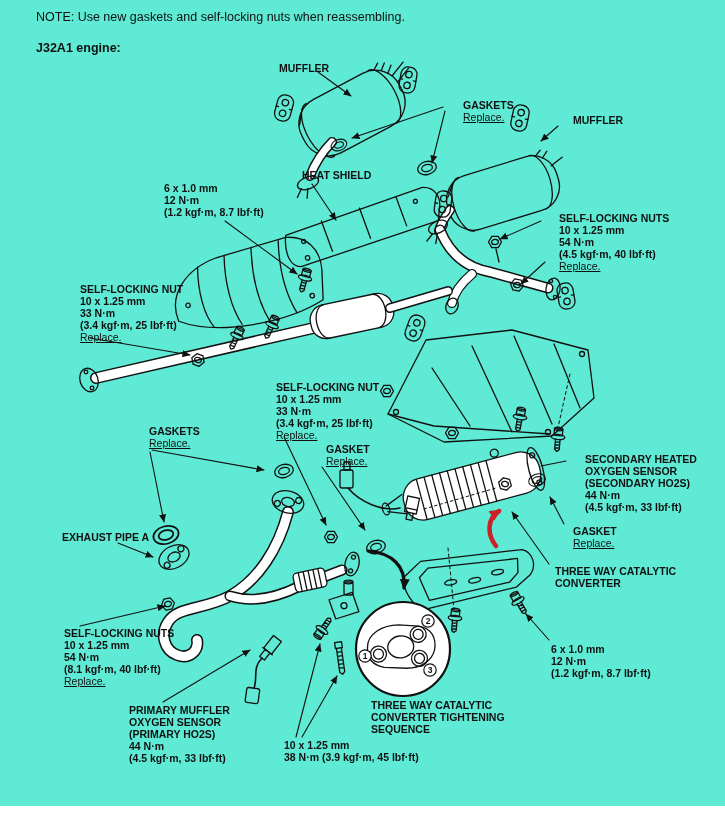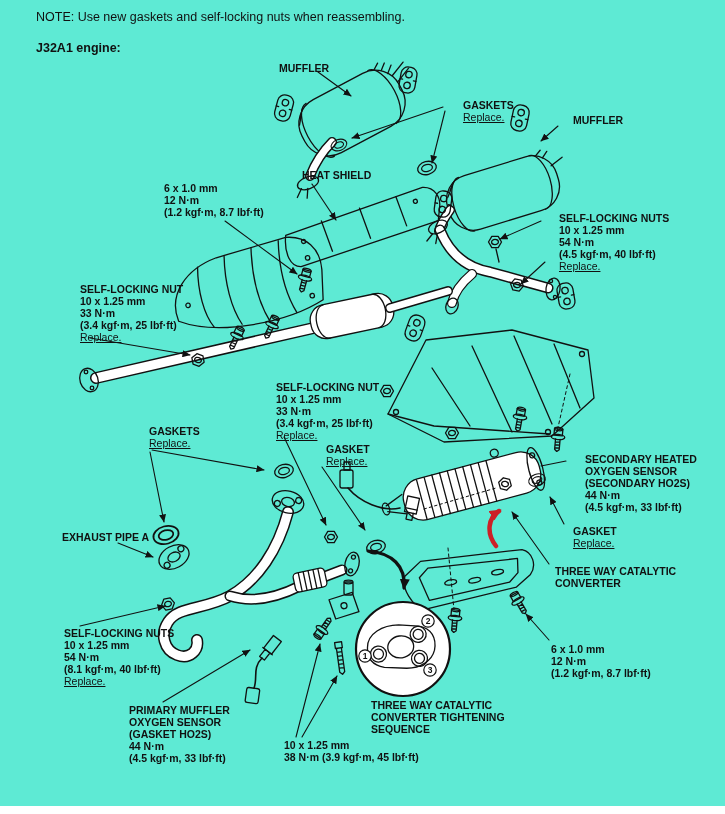--- a/index.html
+++ b/index.html
@@ -376,21 +376,21 @@
     <div>SELF-LOCKING NUTS</div>
     <div>10 x 1.25 mm</div>
     <div>54 N·m</div>
     <div>(8.1 kgf·m, 40 lbf·ft)</div>
     <div class="plain">Replace.</div>
   </div>
 
   <div class="callout" style="left:113px;top:704px">
     <div>PRIMARY MUFFLER</div>
     <div>OXYGEN SENSOR</div>
-    <div>(GASKET HO2S)</div>
+    <div>(PRIMARY HO2S)</div>
     <div>44 N·m</div>
     <div>(4.5 kgf·m, 33 lbf·ft)</div>
   </div>
 
   <div class="callout" style="left:355px;top:699px">
     <div>THREE WAY CATALYTIC</div>
     <div>CONVERTER TIGHTENING</div>
     <div>SEQUENCE</div>
   </div>
 

